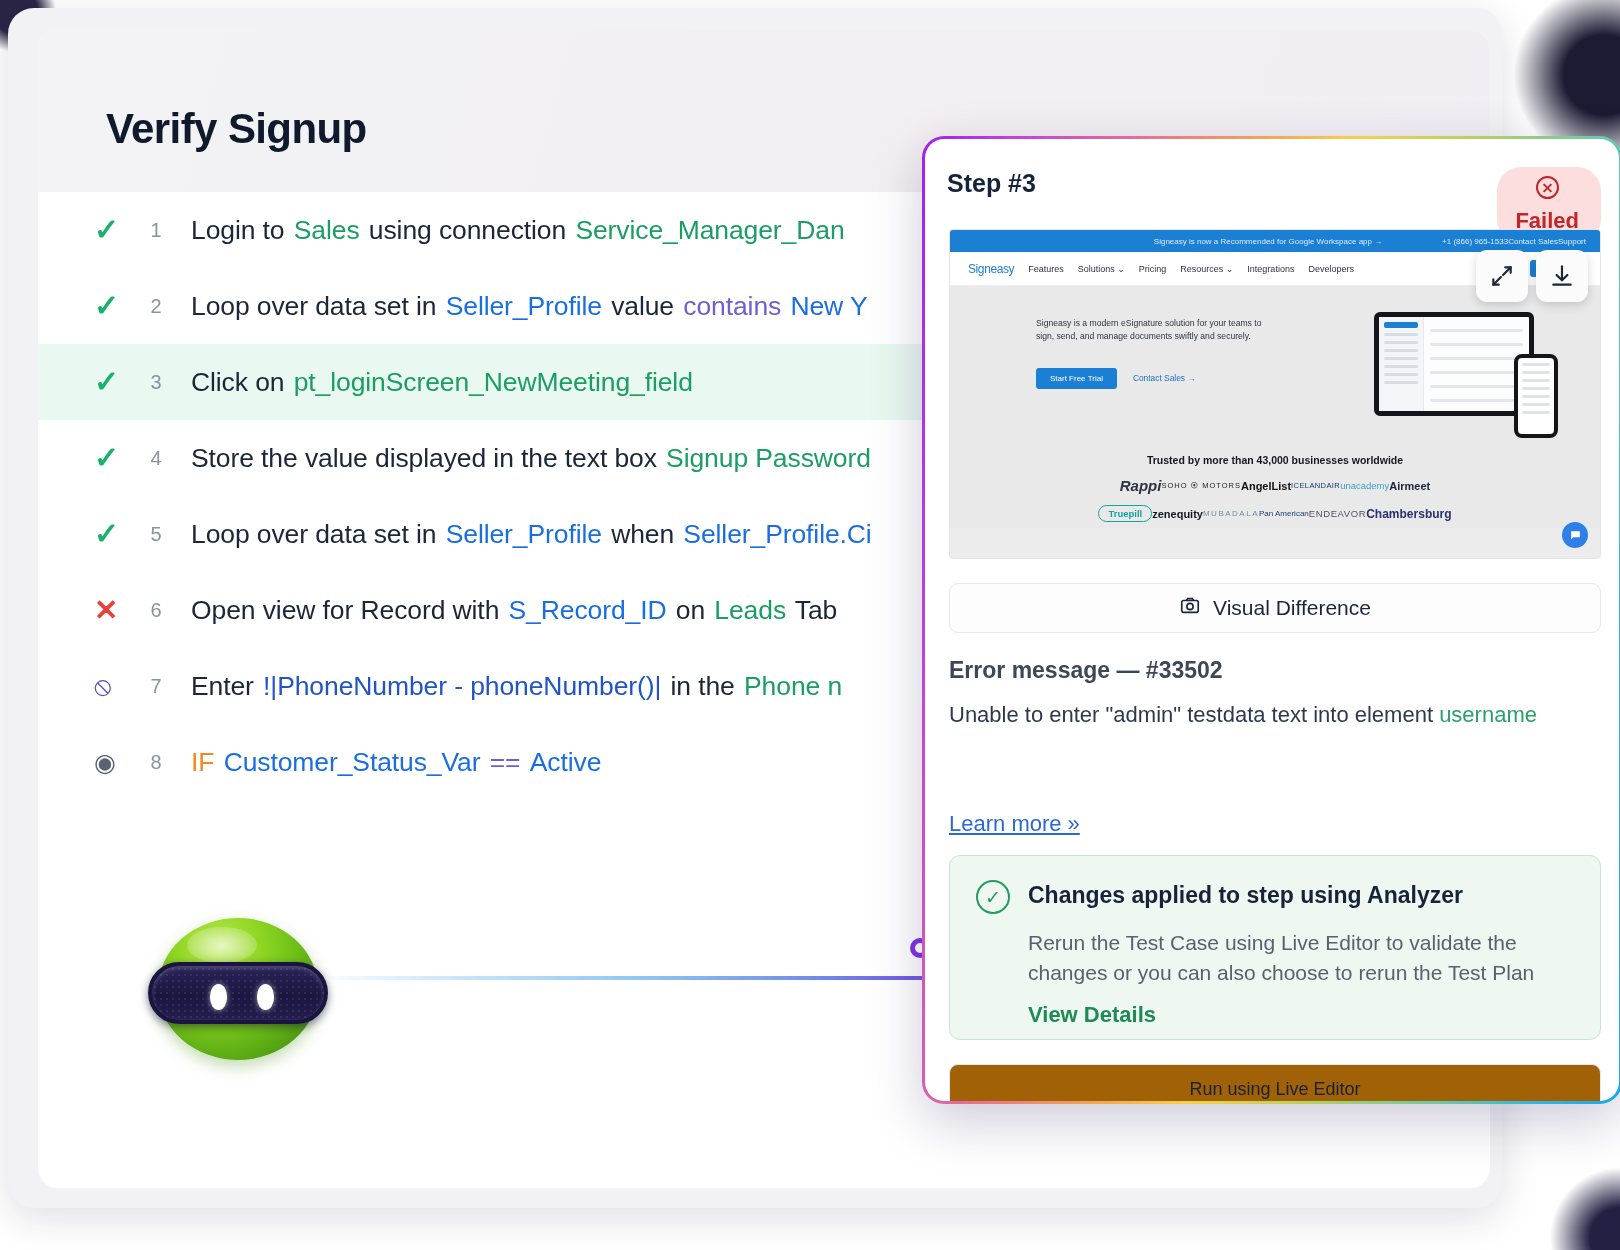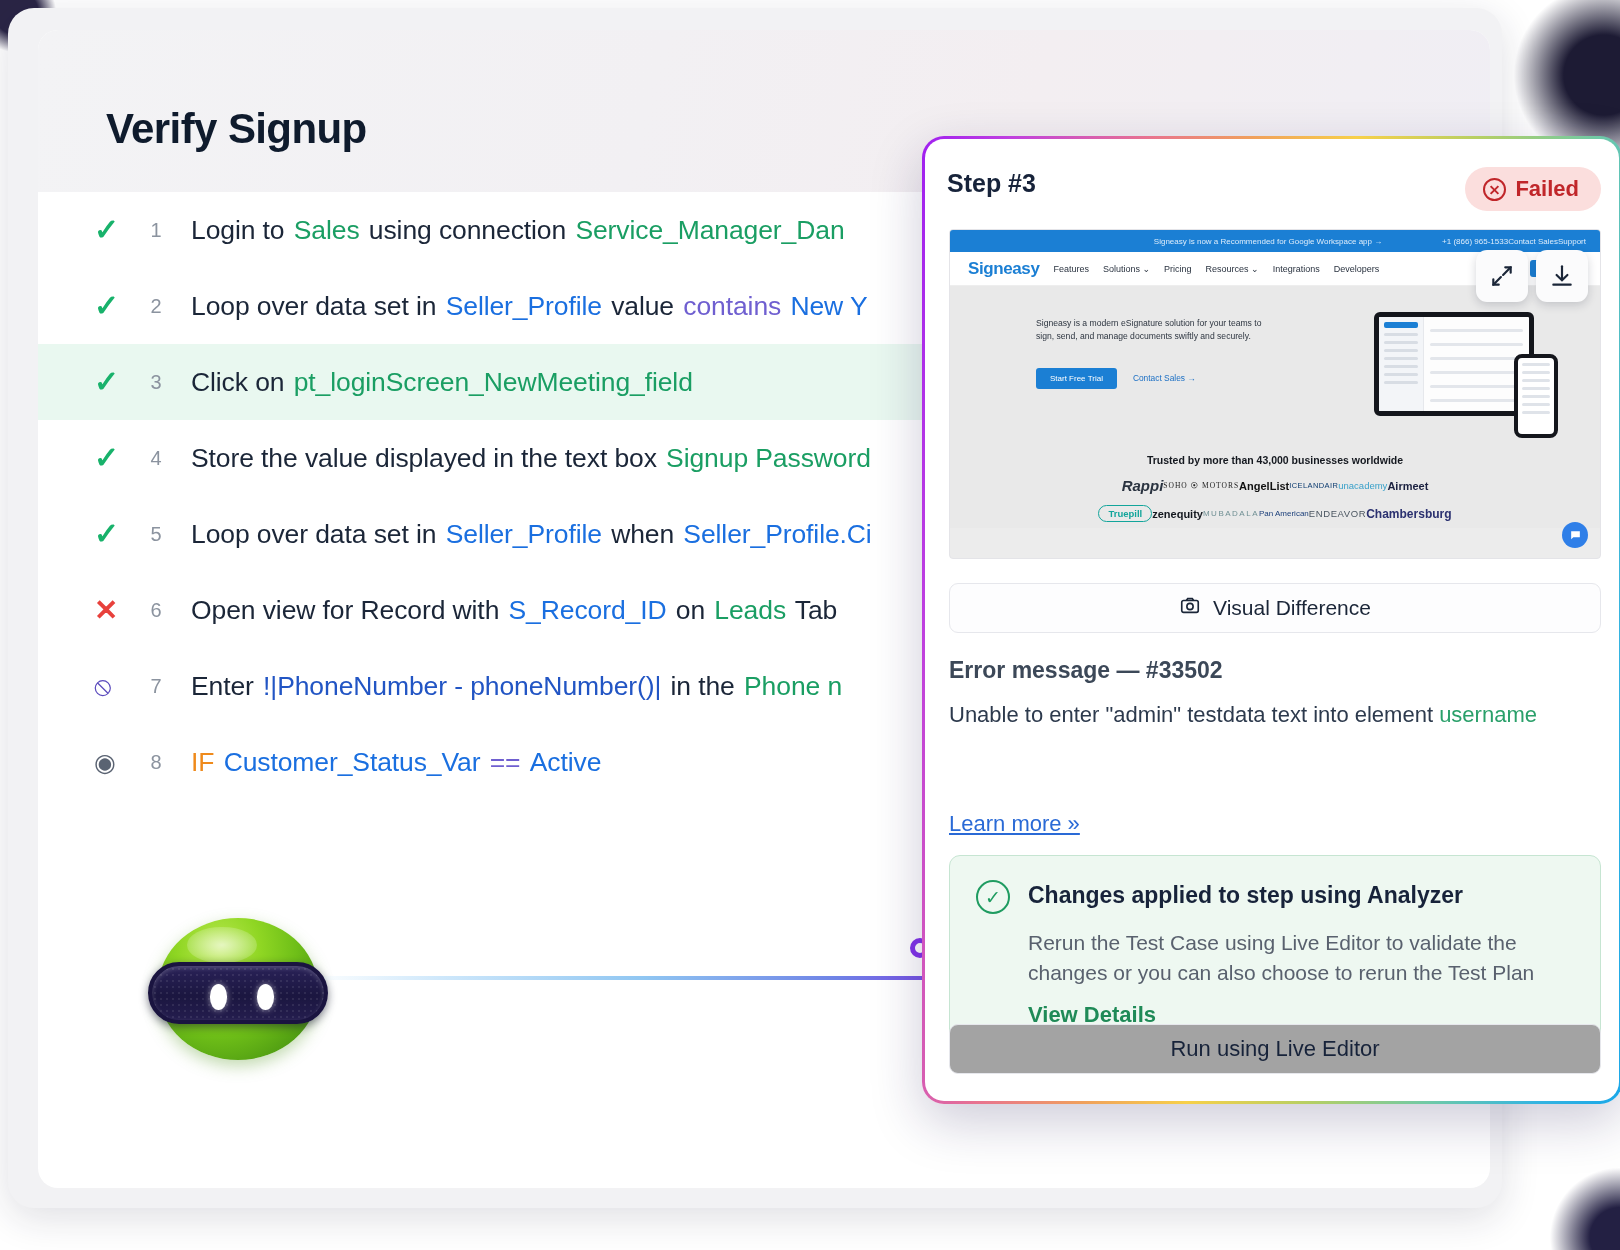--- a/index.html
+++ b/index.html
@@ -222,20 +222,21 @@
     display: flex;
     align-items: center;
     gap: 9px;
     background: #fbdedd;
     color: #c0262a;
     font-size: 22px;
     font-weight: bold;
     padding: 9px 22px 9px 18px;
     border-radius: 24px;
     white-space: nowrap;
+    flex-direction: column;
   }
   .badge-x {
     display:inline-block;
     width: 23px; height: 23px;
     border-radius: 50%;
     border: 2px solid #c0262a;
     position: relative;
   }
   .badge-x::before, .badge-x::after{
     content:"";
@@ -268,21 +269,21 @@
   .shot-topbar .sb-right { display: flex; }
   .shot-nav {
     height: 34px;
     background: #ffffff;
     display: flex;
     align-items: center;
     padding: 0 18px;
     gap: 14px;
     border-bottom: 1px solid #eee;
   }
-  .shot-logo { color: #1b7fd4; font-size: 17px; font-weight: bold; letter-spacing:-0.4px;}
+  .shot-logo { color: #1b7fd4; font-size: 12px; font-weight: normal; letter-spacing:-0.4px;}
   .shot-nav .nv { font-size: 9px; color: #2a3340; }
   .shot-nav .nv-right { margin-left: auto; display:flex; align-items:center; gap:10px;}
   .shot-login { font-size: 9px; color: #2a3340; }
   .shot-cta { background:#1b7fd4; width:52px; height:17px; border-radius:3px; }
   .shot-hero {
     position: relative;
     height: 160px;
     background: #e9e9e9;
     padding: 22px 0 0 86px;
   }
@@ -317,21 +318,21 @@
   .phone i{ display:block; height:3px; margin:5px 4px; background:#dfe3e9; border-radius:2px;}
   .shot-trust {
     background:#e9e9e9;
     padding: 8px 0 6px;
     text-align:center;
   }
   .trust-title { font-size: 10.5px; font-weight: bold; color:#14181f; }
   .logo-row { display:flex; justify-content:center; align-items:center; margin-top:11px;}
   .logo-row span { font-size: 10px; color:#2a3340; white-space:nowrap; }
   .lg-rappi { color:#ef5565; font-weight:bold; font-style:italic; font-size:15px !important;}
-  .lg-soho { font-size:7.5px !important; letter-spacing:1px; color:#222 !important;font-family:Liberation Serif, serif;}
+  .lg-soho { font-size:7.5px !important; letter-spacing:1px; color:#222 !important;}
   .lg-angel { font-weight:bold; color:#111 !important; font-size:11px !important;}
   .lg-ice { font-size:7.5px !important; color:#0b3a6f !important; letter-spacing:.4px;}
   .lg-unac { color:#39a0c9 !important; font-size:9.5px !important;}
   .lg-airmeet { font-weight:bold; color:#1b2140 !important; font-size:11px !important;}
   .lg-truepill { color:#12a59b !important; border:1px solid #12a59b; border-radius:12px; padding:2px 9px; font-weight:bold; font-size:9.5px !important;}
   .lg-zeneq { font-weight:bold; color:#14181f !important; font-size:11px !important;}
   .lg-mub { color:#6f8f93 !important; font-size:8px !important; letter-spacing:1.5px;}
   .lg-pan { color:#1b3f7a !important; font-size:8px !important;}
   .lg-endv { color:#4a5560 !important; font-size:9.5px !important; letter-spacing:.6px;}
   .lg-cham { color:#2b3170 !important; font-weight:bold; font-size:12px !important;}
@@ -422,27 +423,27 @@
     margin-left: 52px;
     margin-top: 14px;
     font-size: 22px;
     color:#1f8a57;
     font-weight: bold;
   }
 
   
   .run-btn {
     position:absolute;
-    left:24px; top: 885px;
+    left:24px; top: 925px;
     width: 652px; height: 50px;
     border:1px solid #e6e7ec;
     border-radius: 9px;
-    background:#a3a3a3;
+    background:#a16207;
     display:flex;align-items:center;justify-content:center;
-    font-size: 22px;
+    font-size: 18px;
     color:#17233a;
   }
 </style>
 </head>
 <body>
 
 <div id="root">
   <div class="backdrop"></div>
 
   <div class="window-outer">

